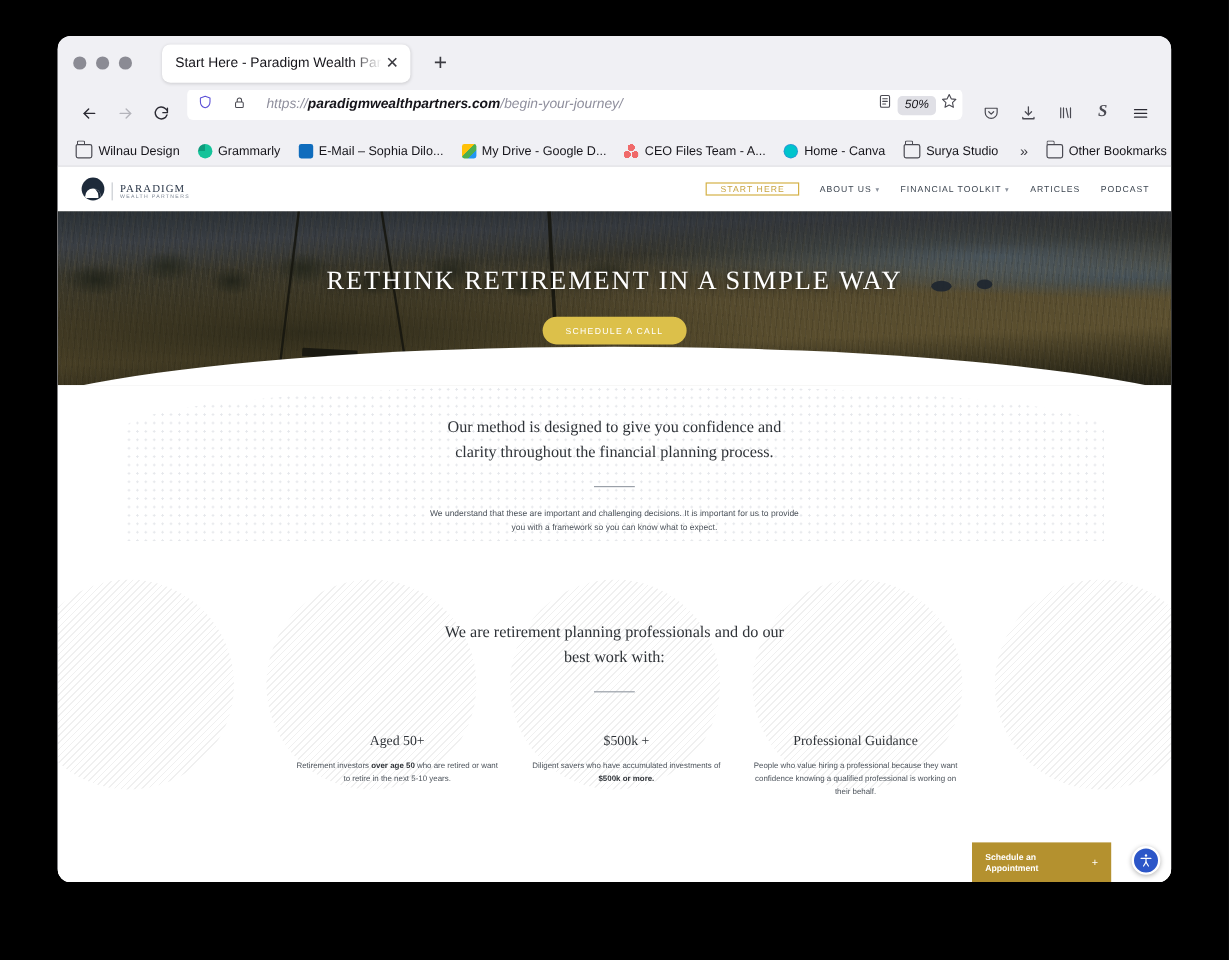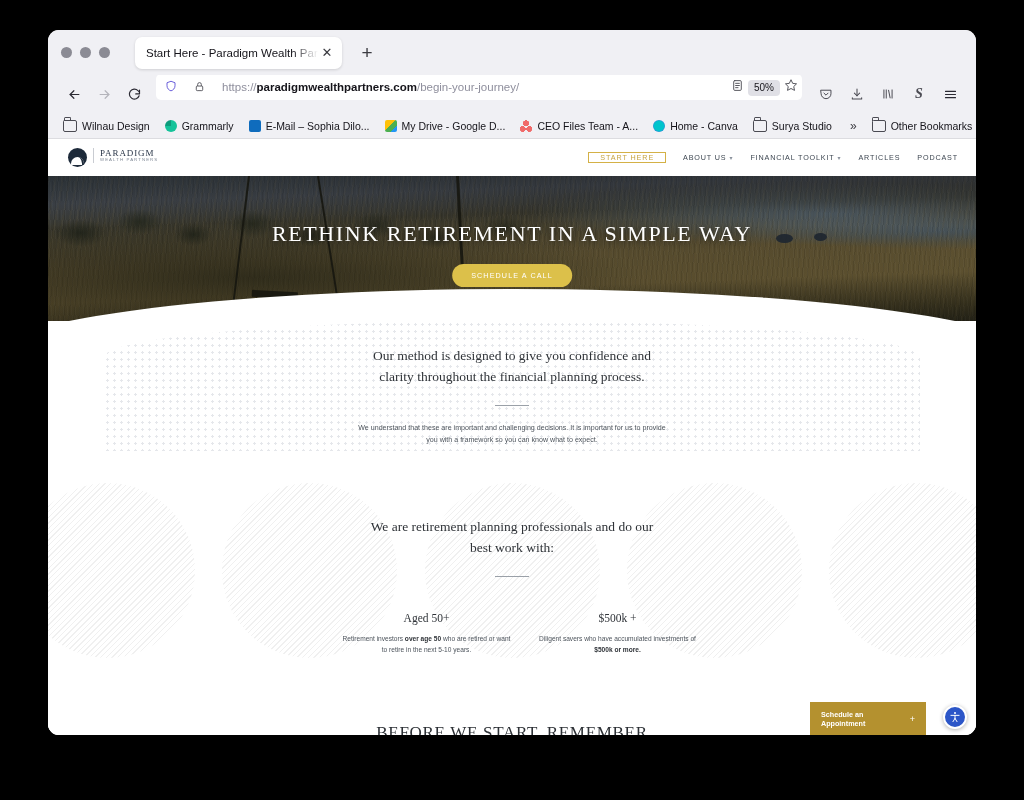--- a/index.html
+++ b/index.html
@@ -100,20 +100,21 @@
   .urlbar {
     flex: 1;
     height: 26px;
     background: #ffffff;
     border-radius: 5px;
     margin: 0 8px 15px 6px;
     display: flex;
     align-items: center;
     padding: 0 4px 0 9px;
     gap: 17px;
+    font-style: italic;
   }
   .url-text {
     flex: 1;
     font-size: 11.5px;
     color: #8f8f9d;
     white-space: nowrap;
     overflow: hidden;
   }
   .url-text b { color: #15141a; font-weight: 700; }
   .url-actions { display: flex; align-items: flex-end; gap: 4px; }
@@ -179,21 +180,21 @@
   
   .site-header {
     height: 37px;
     background: #ffffff;
     display: flex;
     align-items: center;
     padding: 0 18px 0 20px;
     position: relative;
     z-index: 5;
   }
-  .logo { display: flex; align-items: flex-start; gap: 6px; }
+  .logo { display: flex; align-items: flex-end; gap: 6px; }
   .logo-mark {
     width: 19px; height: 19px;
     border-radius: 50%;
     background: #1d2a3a;
     position: relative;
     overflow: hidden;
     flex: none;
   }
   .logo-mark::after {
     content: "";
@@ -668,20 +669,24 @@
       </div>
       <div class="cols">
         <div class="col">
           <div class="col-title">Aged 50+</div>
           <div class="col-body"><span>Retirement investors </span><b>over age 50</b><span> who are retired or want to retire in the next 5-10 years.</span></div>
         </div>
         <div class="col">
           <div class="col-title">$500k +</div>
           <div class="col-body"><span>Diligent savers who have accumulated investments of </span><b>$500k or more.</b><span></span></div>
         </div>
+        <div class="col">
+          <div class="col-title">Professional Guidance</div>
+          <div class="col-body"><span>People who value hiring a professional because they want confidence knowing a qualified professional is working on their behalf.</span><b></b><span></span></div>
+        </div>
       </div>
     </div>
 
     <div class="sec-before">
       <div class="h2-lg">BEFORE WE START, REMEMBER</div>
     </div>
 
     <div class="appt">
       <span>Schedule an Appointment</span>
       <span class="appt-plus">+</span>

